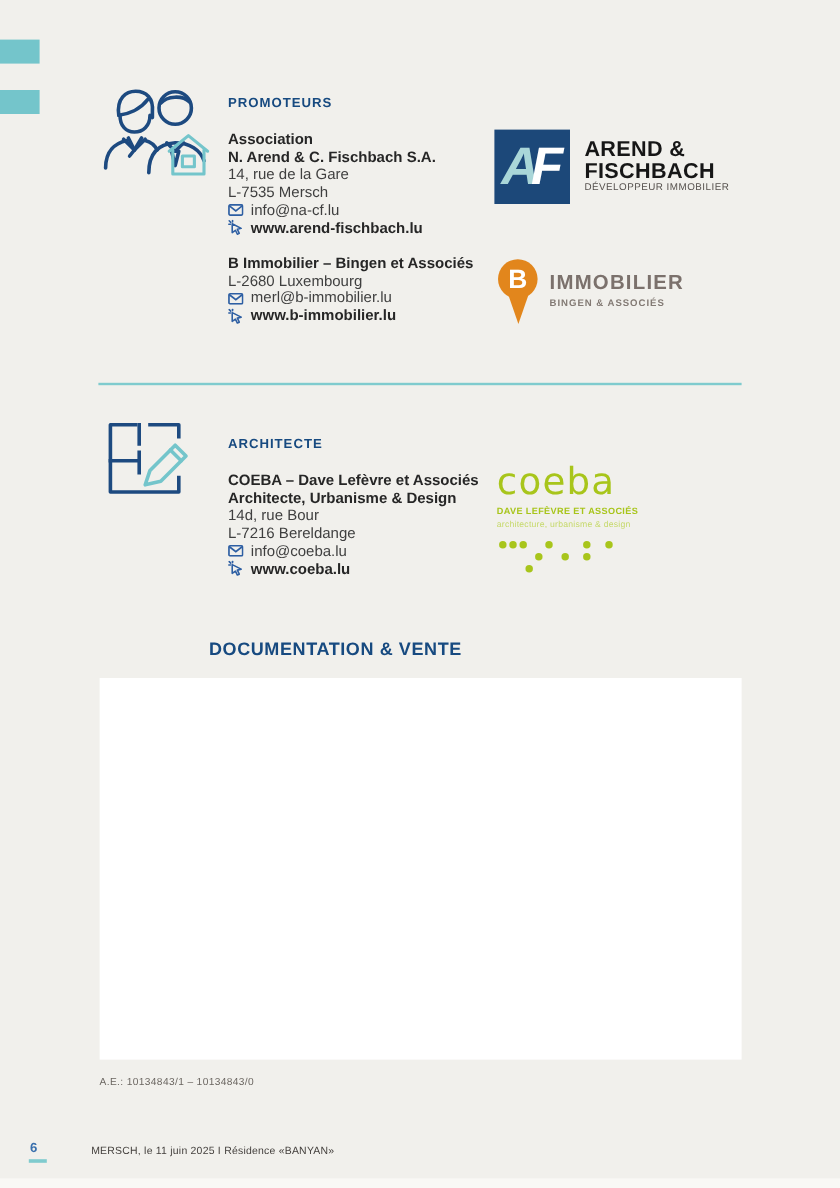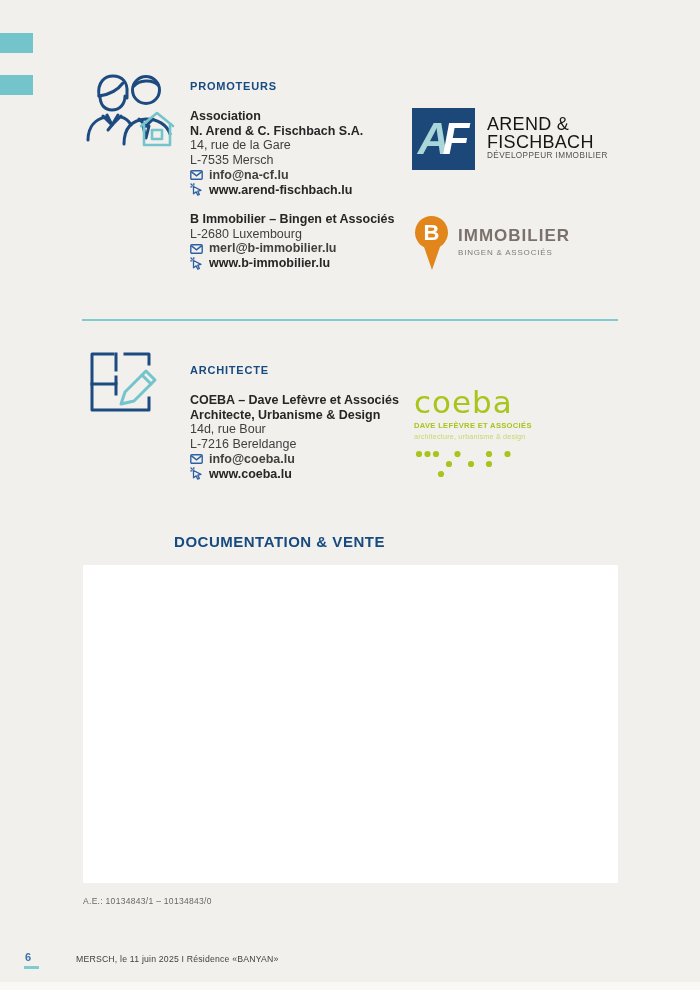--- a/index.html
+++ b/index.html
@@ -11,45 +11,45 @@
   .bar1{top:33px;}
   .bar2{top:75px;}
 
   
   .sec-heading{position:absolute;margin:0;font-size:11px;font-weight:800;letter-spacing:.8px;color:#174a80;}
 
   
   .entry{position:absolute;left:190px;font-size:12.5px;color:#3f3f3f;}
   .entry .line{line-height:14.7px;white-space:nowrap;}
   .entry .bold{font-weight:700;color:#262626;}
-  .contact{display:flex;align-items:center;gap:6px;height:14.7px;font-weight:bold;}
+  .contact{display:flex;align-items:center;gap:6px;height:14.7px;}
   .contact svg{flex:0 0 auto;display:block;}
 
   
   .big-icon{position:absolute;}
 
   
   .af-logo{position:absolute;left:412px;top:108px;display:flex;align-items:flex-start;}
   .af-mark{width:63px;height:62px;background:#1c4879;display:flex;align-items:center;justify-content:center;overflow:hidden;}
   .af-mark span{font-size:44px;font-weight:800;font-style:italic;line-height:62px;}
   .af-a{color:#a9d6d8;}
   .af-f{color:#ffffff;margin-left:-7px;}
   .af-text{margin-left:12px;padding-top:8px;}
-  .af-name{font-size:18px;font-weight:400;color:#161616;line-height:17.5px;letter-spacing:.3px;}
+  .af-name{font-size:18px;font-weight:700;color:#161616;line-height:17.5px;letter-spacing:.3px;}
   .af-tagline{margin-top:0;font-size:8.2px;color:#55504d;letter-spacing:.4px;}
 
   
   .b-logo{position:absolute;left:415px;top:216px;display:flex;align-items:flex-start;}
   .b-pin{width:33px;display:flex;flex-direction:column;align-items:center;}
   .b-pin-circle{width:33px;height:33px;border-radius:50%;background:#e2861c;display:flex;align-items:center;justify-content:center;}
   .b-pin-circle span{color:#fff;font-size:22px;font-weight:600;line-height:33px;}
   .b-pin-tail{width:0;height:0;border-left:9px solid transparent;border-right:9px solid transparent;border-top:26px solid #e2861c;margin-top:-5px;}
   .b-text{margin-left:10px;padding-top:11px;}
   .b-name{font-size:17px;font-weight:700;color:#7b716c;letter-spacing:1px;line-height:18px;}
-  .b-tagline{margin-top:3px;font-size:8px;font-weight:400;color:#837a74;letter-spacing:.8px;}
+  .b-tagline{margin-top:3px;font-size:8px;font-weight:700;color:#837a74;letter-spacing:.8px;}
 
   
   .divider{position:absolute;left:82px;top:319px;width:536px;border-top:2px solid #7fcbce;}
 
   
   .coeba-logo{position:absolute;left:414px;top:386px;}
   .coeba-name{font-size:31px;font-weight:400;color:#a8c51b;letter-spacing:1px;line-height:32px;font-family:"DejaVu Sans",sans-serif;}
   .coeba-sub1{margin-top:3px;font-size:7.6px;font-weight:700;color:#a8c51b;letter-spacing:.3px;}
   .coeba-sub2{margin-top:2px;font-size:7.2px;color:#c6d96a;letter-spacing:.2px;}
   .coeba-dots{margin-top:8px;display:block;}

